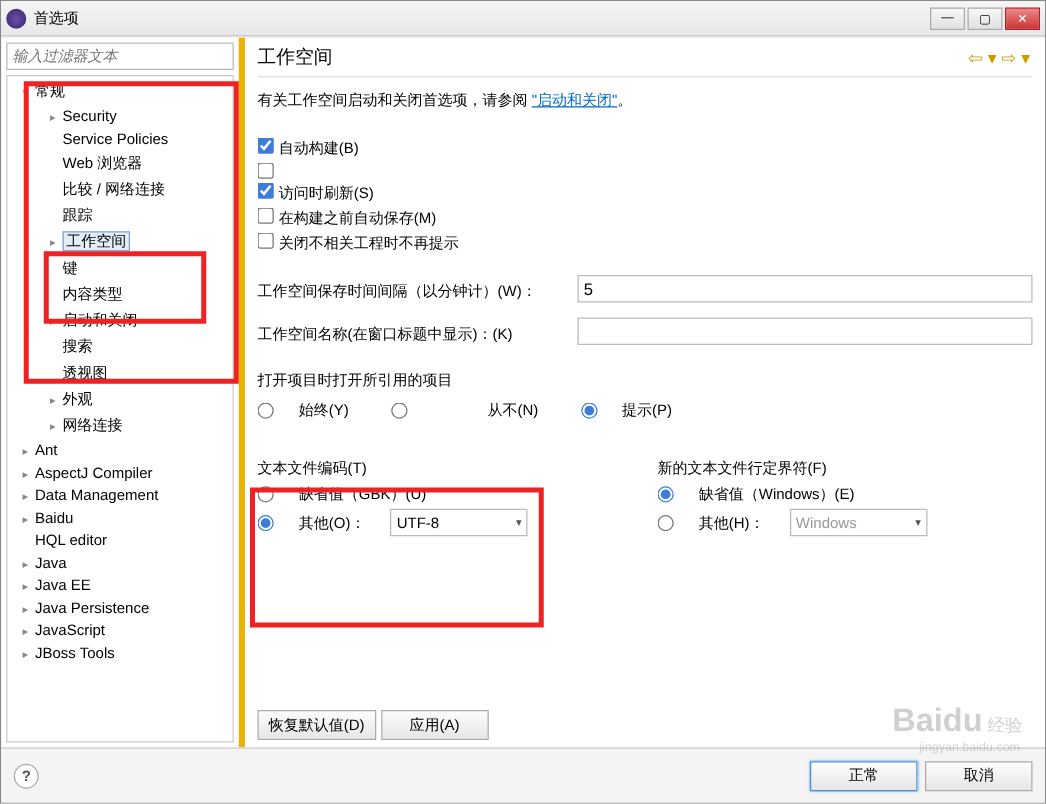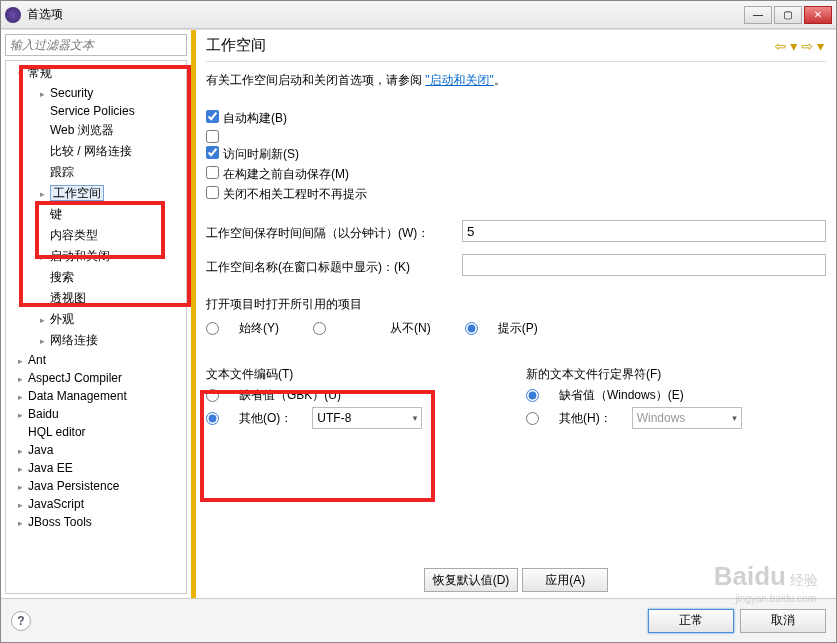--- a/index.html
+++ b/index.html
@@ -37,21 +37,21 @@
 .form-row label { width: 250px; }
 .form-row input[type=text] { flex: 1; border: 1px solid #bbb; height: 22px; padding: 0 4px; }
 .group-title { margin-top: 14px; margin-bottom: 4px; }
 .radio-row { display: flex; align-items: center; gap: 20px; margin: 3px 0; }
 .radio-row input[type=radio] { accent-color: #3b7dd8; }
 .cols { display: flex; gap: 20px; margin-top: 12px; }
 .col { flex: 1; }
 .select { border: 1px solid #bbb; height: 22px; padding: 0 4px; background: #fff; min-width: 110px; display: inline-flex; align-items: center; justify-content: space-between; }
 .select::after { content: "▾"; font-size: 9px; color: #555; margin-left: 6px; }
 .rb3 { position: absolute; left: 4px; top: 360px; width: 235px; height: 112px; pointer-events: none; }
-.btnrow-r { display: flex; justify-content: center; gap: 4px; margin-top: auto; padding-top: 20px; }
+.btnrow-r { display: flex; justify-content: flex-start; gap: 4px; margin-top: auto; padding-top: 20px; }
 .btn { min-width: 86px; height: 24px; border: 1px solid #aaa; background: linear-gradient(#fdfdfd,#e6e6e6); font-size: 12px; padding: 0 8px; }
 .btn.default { border: 1px solid #4a90d9; box-shadow: 0 0 2px #4a90d9; }
 .footer { border-top: 1px solid #ccc; height: 44px; display: flex; align-items: center; padding: 0 10px; background: #f4f4f4; }
 .help { width: 20px; height: 20px; border: 1px solid #aaa; border-radius: 50%; display: flex; align-items: center; justify-content: center; color: #556; font-weight: bold; background: #fff; }
 .footer .spacer { flex: 1; }
 .watermark { position: absolute; right: 18px; bottom: 50px; color: rgba(120,120,120,.35); font-size: 26px; font-family: Arial; display: flex; align-items: baseline; gap: 4px; pointer-events: none; }
 .watermark .b { font-weight: bold; }
 .watermark .jy { font-size: 14px; }
 .watermark-sub { position: absolute; right: 20px; bottom: 38px; color: rgba(120,120,120,.3); font-size: 10px; pointer-events: none; }
 </style>

